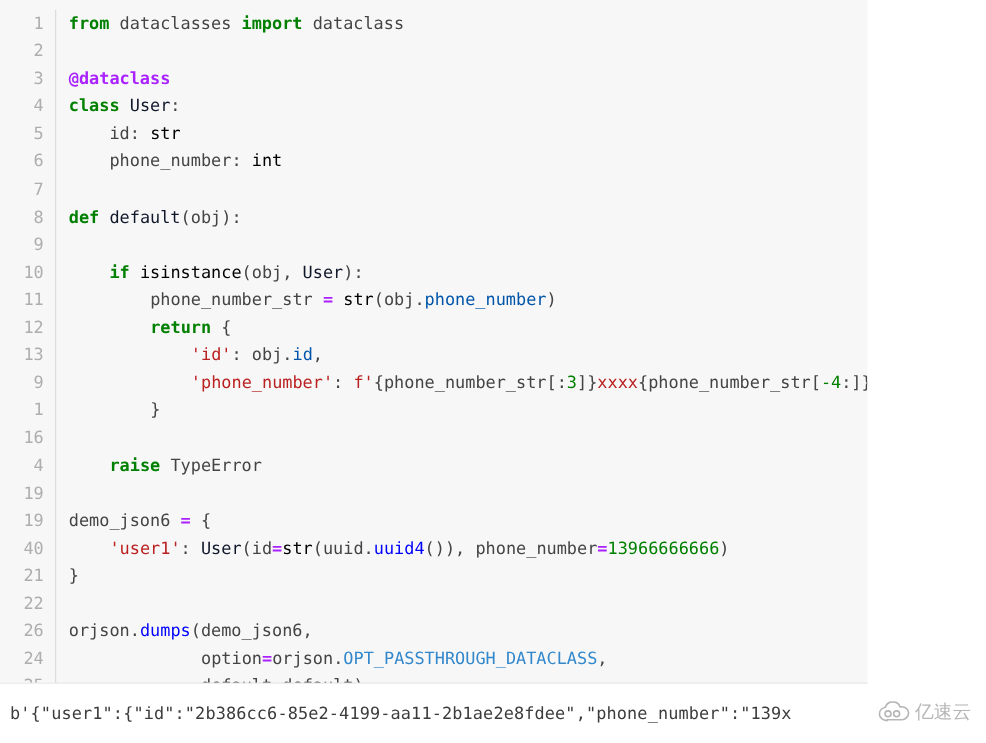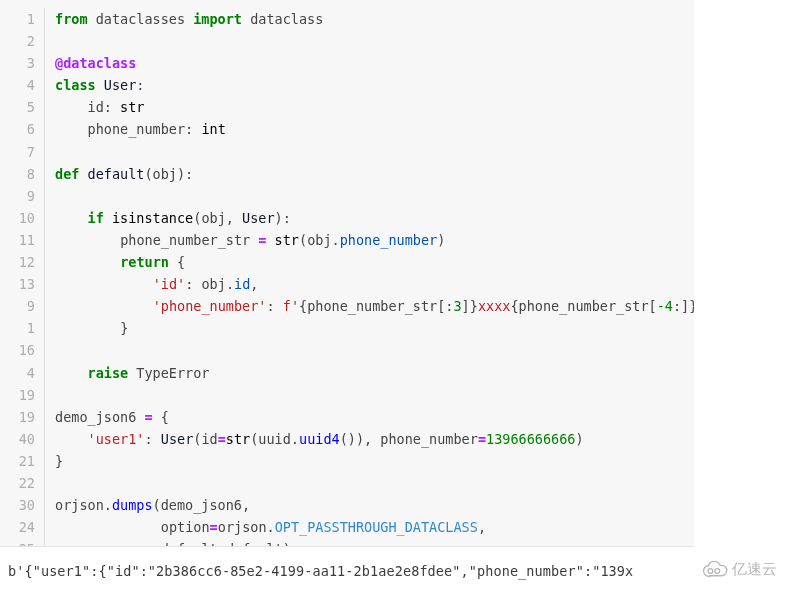--- a/index.html
+++ b/index.html
@@ -162,21 +162,21 @@
         <span class="ln">13</span>
         <span class="ln">9</span>
         <span class="ln">1</span>
         <span class="ln">16</span>
         <span class="ln">4</span>
         <span class="ln">19</span>
         <span class="ln">19</span>
         <span class="ln">40</span>
         <span class="ln">21</span>
         <span class="ln">22</span>
-        <span class="ln">30</span>
+        <span class="ln">26</span>
         <span class="ln">24</span>
         <span class="ln">25</span>
       </div>
 
       <div class="code-area" id="code-area"><span class="cl"><span class="t-kw">from</span><span class="t-pl"> </span><span class="t-pl">dataclasses</span><span class="t-pl"> </span><span class="t-kw">import</span><span class="t-pl"> </span><span class="t-pl">dataclass</span></span><span class="cl">&nbsp;</span><span class="cl"><span class="t-dec">@dataclass</span></span><span class="cl"><span class="t-kw">class</span><span class="t-pl"> </span><span class="t-cls">User</span><span class="t-pl">:</span></span><span class="cl"><span class="t-pl"> </span><span class="t-pl"> </span><span class="t-pl"> </span><span class="t-pl"> </span><span class="t-pl">id</span><span class="t-pl">:</span><span class="t-pl"> </span><span class="t-bi">str</span></span><span class="cl"><span class="t-pl"> </span><span class="t-pl"> </span><span class="t-pl"> </span><span class="t-pl"> </span><span class="t-pl">phone_number</span><span class="t-pl">:</span><span class="t-pl"> </span><span class="t-bi">int</span></span><span class="cl">&nbsp;</span><span class="cl"><span class="t-kw">def</span><span class="t-pl"> </span><span class="t-cls">default</span><span class="t-pl">(</span><span class="t-pl">obj</span><span class="t-pl">)</span><span class="t-pl">:</span></span><span class="cl">&nbsp;</span><span class="cl"><span class="t-pl"> </span><span class="t-pl"> </span><span class="t-pl"> </span><span class="t-pl"> </span><span class="t-kw">if</span><span class="t-pl"> </span><span class="t-bi">isinstance</span><span class="t-pl">(</span><span class="t-pl">obj</span><span class="t-pl">,</span><span class="t-pl"> </span><span class="t-cls">User</span><span class="t-pl">)</span><span class="t-pl">:</span></span><span class="cl"><span class="t-pl"> </span><span class="t-pl"> </span><span class="t-pl"> </span><span class="t-pl"> </span><span class="t-pl"> </span><span class="t-pl"> </span><span class="t-pl"> </span><span class="t-pl"> </span><span class="t-pl">phone_number_str</span><span class="t-pl"> </span><span class="t-op">=</span><span class="t-pl"> </span><span class="t-bi">str</span><span class="t-pl">(</span><span class="t-pl">obj</span><span class="t-pl">.</span><span class="t-attr">phone_number</span><span class="t-pl">)</span></span><span class="cl"><span class="t-pl"> </span><span class="t-pl"> </span><span class="t-pl"> </span><span class="t-pl"> </span><span class="t-pl"> </span><span class="t-pl"> </span><span class="t-pl"> </span><span class="t-pl"> </span><span class="t-kw">return</span><span class="t-pl"> </span><span class="t-pl">{</span></span><span class="cl"><span class="t-pl"> </span><span class="t-pl"> </span><span class="t-pl"> </span><span class="t-pl"> </span><span class="t-pl"> </span><span class="t-pl"> </span><span class="t-pl"> </span><span class="t-pl"> </span><span class="t-pl"> </span><span class="t-pl"> </span><span class="t-pl"> </span><span class="t-pl"> </span><span class="t-str">'id'</span><span class="t-pl">:</span><span class="t-pl"> </span><span class="t-pl">obj</span><span class="t-pl">.</span><span class="t-attr">id</span><span class="t-pl">,</span></span><span class="cl"><span class="t-pl"> </span><span class="t-pl"> </span><span class="t-pl"> </span><span class="t-pl"> </span><span class="t-pl"> </span><span class="t-pl"> </span><span class="t-pl"> </span><span class="t-pl"> </span><span class="t-pl"> </span><span class="t-pl"> </span><span class="t-pl"> </span><span class="t-pl"> </span><span class="t-str">'phone_number'</span><span class="t-pl">:</span><span class="t-pl"> </span><span class="t-str">f'</span><span class="t-pl">{phone_number_str[:<span class="t-num">3</span>]}</span><span class="t-str">xxxx</span><span class="t-pl">{phone_number_str[<span class="t-num">-4</span>:]}</span></span><span class="cl"><span class="t-pl"> </span><span class="t-pl"> </span><span class="t-pl"> </span><span class="t-pl"> </span><span class="t-pl"> </span><span class="t-pl"> </span><span class="t-pl"> </span><span class="t-pl"> </span><span class="t-pl">}</span></span><span class="cl">&nbsp;</span><span class="cl"><span class="t-pl"> </span><span class="t-pl"> </span><span class="t-pl"> </span><span class="t-pl"> </span><span class="t-kw">raise</span><span class="t-pl"> </span><span class="t-pl">TypeError</span></span><span class="cl">&nbsp;</span><span class="cl"><span class="t-pl">demo_json6</span><span class="t-pl"> </span><span class="t-op">=</span><span class="t-pl"> </span><span class="t-pl">{</span></span><span class="cl"><span class="t-pl"> </span><span class="t-pl"> </span><span class="t-pl"> </span><span class="t-pl"> </span><span class="t-str">'user1'</span><span class="t-pl">:</span><span class="t-pl"> </span><span class="t-cls">User</span><span class="t-pl">(</span><span class="t-pl">id</span><span class="t-op">=</span><span class="t-bi">str</span><span class="t-pl">(</span><span class="t-pl">uuid</span><span class="t-pl">.</span><span class="t-fn">uuid4</span><span class="t-pl">(</span><span class="t-pl">)</span><span class="t-pl">)</span><span class="t-pl">,</span><span class="t-pl"> </span><span class="t-pl">phone_number</span><span class="t-op">=</span><span class="t-num">13966666666</span><span class="t-pl">)</span></span><span class="cl"><span class="t-pl">}</span></span><span class="cl">&nbsp;</span><span class="cl"><span class="t-pl">orjson</span><span class="t-pl">.</span><span class="t-fn">dumps</span><span class="t-pl">(</span><span class="t-pl">demo_json6</span><span class="t-pl">,</span></span><span class="cl"><span class="t-pl"> </span><span class="t-pl"> </span><span class="t-pl"> </span><span class="t-pl"> </span><span class="t-pl"> </span><span class="t-pl"> </span><span class="t-pl"> </span><span class="t-pl"> </span><span class="t-pl"> </span><span class="t-pl"> </span><span class="t-pl"> </span><span class="t-pl"> </span><span class="t-pl"> </span><span class="t-pl">option</span><span class="t-op">=</span><span class="t-pl">orjson</span><span class="t-pl">.</span><span class="t-const">OPT_PASSTHROUGH_DATACLASS</span><span class="t-pl">,</span></span><span class="cl"><span class="t-pl"> </span><span class="t-pl"> </span><span class="t-pl"> </span><span class="t-pl"> </span><span class="t-pl"> </span><span class="t-pl"> </span><span class="t-pl"> </span><span class="t-pl"> </span><span class="t-pl"> </span><span class="t-pl"> </span><span class="t-pl"> </span><span class="t-pl"> </span><span class="t-pl"> </span><span class="t-pl">default</span><span class="t-op">=</span><span class="t-pl">default</span><span class="t-pl">)</span></span></div>
 
     </div>
   </div>
 
   <div class="output-row">

